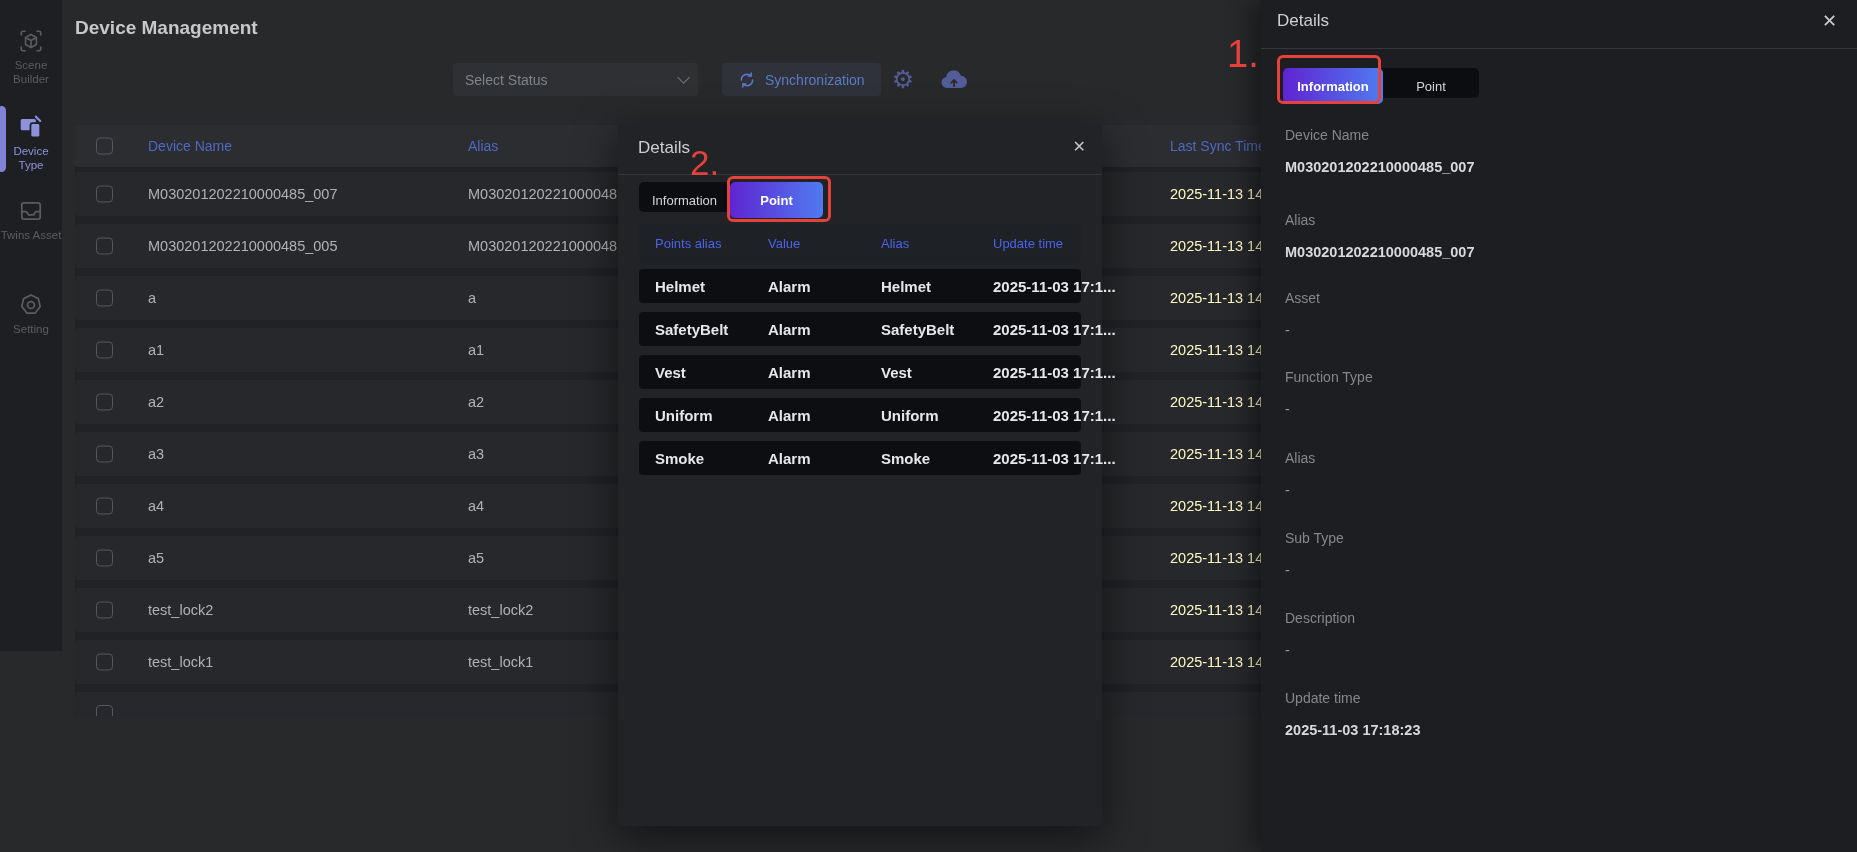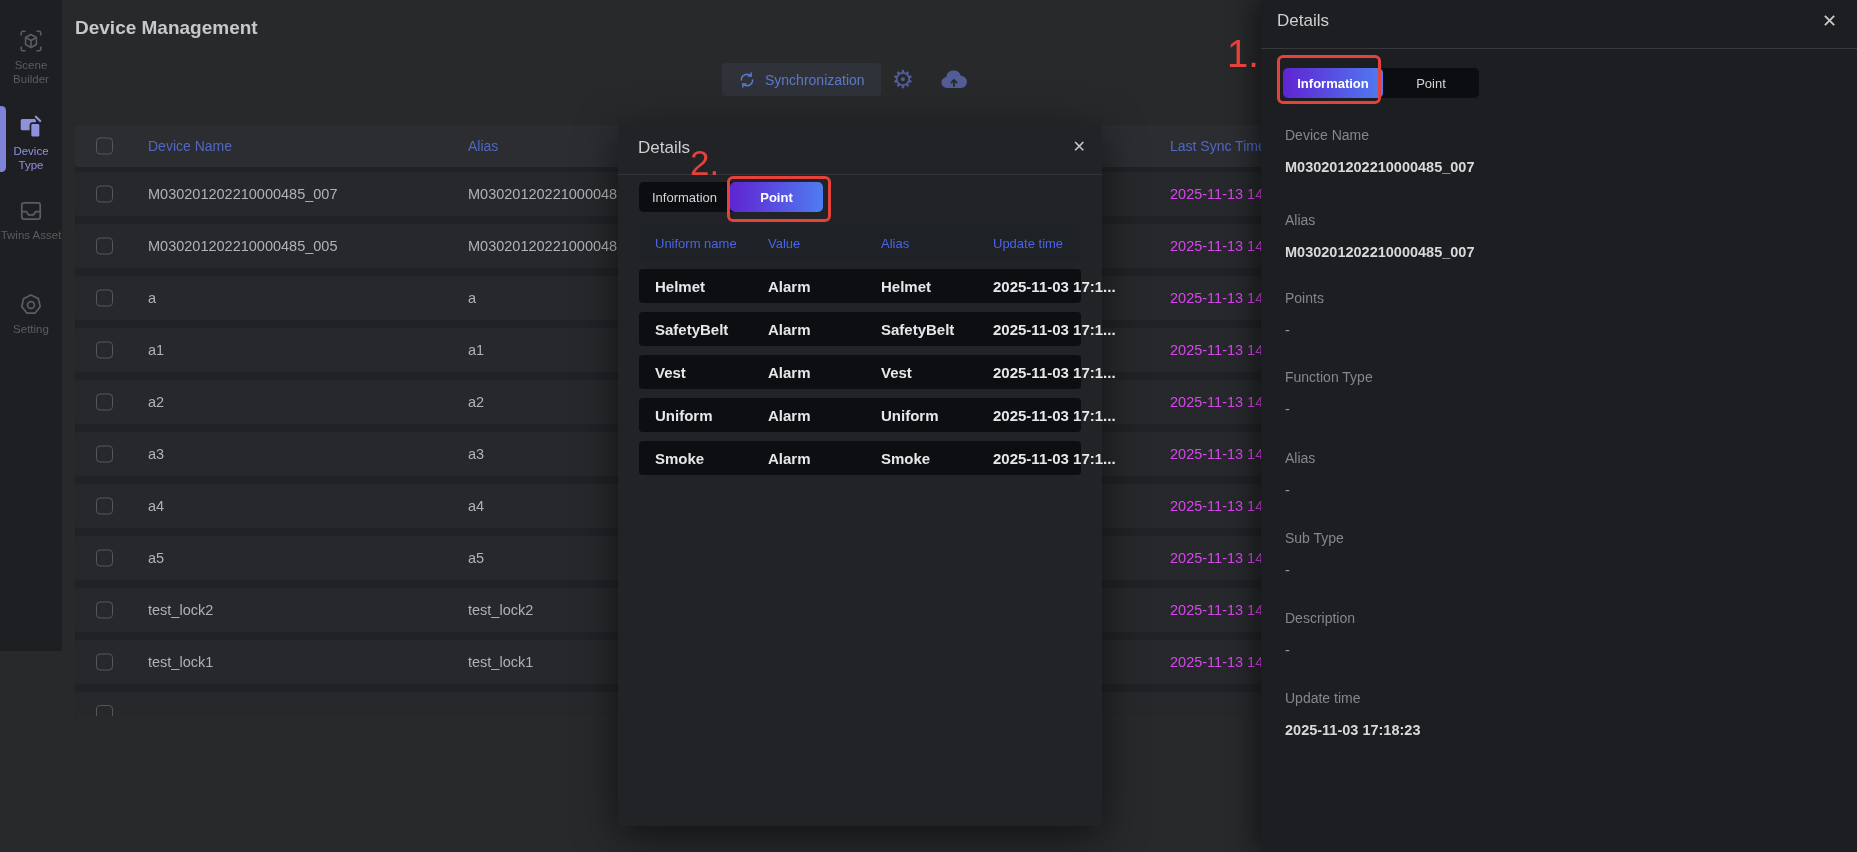--- a/index.html
+++ b/index.html
@@ -32,29 +32,29 @@
 
   
   .table-zone { position:absolute; left:75px; top:125px; width:1782px; height:591px; background:#212226; }
   .thead { position:absolute; left:0; top:0; width:1782px; height:42px; background:#2b2d31; border-radius:3px; }
   .trow { position:absolute; left:0; width:1782px; height:44px; background:#26282b; border-radius:3px; cursor:pointer; }
   .trow.partial { overflow:hidden; }
   .cb { position:absolute; left:21px; top:50%; transform:translateY(-50%); width:17px; height:17px; border:1.5px solid #54575c; border-radius:4px; background:transparent; cursor:pointer; }
   .partial .cb { top:13px; transform:none; }
   .tcell { position:absolute; top:50%; transform:translateY(-50%); font-size:14.5px; color:#b0b2b5; white-space:nowrap; }
   .thead .tcell { font-size:14px; color:#5068c2; }
-  .c-name { left:73px; } .c-alias { left:393px; } .c-sync { left:1095px; color:#d946ef; }
+  .c-name { left:73px; } .c-alias { left:393px; } .c-sync { left:1095px; color:#fef9c3; }
 
   
   .modal { position:absolute; left:618px; top:124px; width:484px; height:702px; background:#212327; border-radius:4px; box-shadow:0 10px 40px rgba(0,0,0,.55); z-index:10; }
   .modal-title { position:absolute; left:20px; top:14px; font-size:17px; color:#cdcfd1; }
   .modal-close { position:absolute; right:16px; top:13px; font-size:16px; color:#c3c4c6; cursor:pointer; }
   .modal-divider { position:absolute; left:0; top:50px; width:100%; height:1px; background:#34363a; }
   .mtabs { position:absolute; left:21px; top:58px; width:184px; height:30px; background:#0c0d10; border-radius:5px; display:flex; }
-  .mtab { height:30px; display:flex; align-items:center; justify-content:center; font-size:13px; color:#d3d4d6; cursor:pointer; }
+  .mtab { height:36px; display:flex; align-items:center; justify-content:center; font-size:13px; color:#d3d4d6; cursor:pointer; }
   .mtab.t-info { width:91px; }
   .mtab.t-point { width:93px; }
   .mtab.active { background:linear-gradient(90deg,#5f24d2,#4f7cf0); border-radius:5px; color:#ffffff; font-weight:bold; }
   .mthead { position:absolute; left:21px; top:100px; width:442px; height:37px; background:#1e2126; border-radius:4px; }
   .mthead span { position:absolute; top:50%; transform:translateY(-50%); font-size:13px; color:#4c63e8; white-space:nowrap; }
   .mrow { position:absolute; left:21px; width:442px; height:34px; background:#0c0e12; border-radius:4px; }
   .mrow span { position:absolute; top:50%; transform:translateY(-50%); font-size:15px; font-weight:bold; color:#e6e7e9; white-space:nowrap; }
   .mc1 { left:16px; } .mc2 { left:129px; } .mc3 { left:242px; } .mc4 { left:354px; }
 
   
@@ -116,20 +116,24 @@
         <path d="M12 2.8l6.8 3.3 1.7 7.4-4.7 5.9H8.2l-4.7-5.9 1.7-7.4z"></path>
         <circle cx="12" cy="12" r="3.2"></circle>
       </svg>
       <div class="nav-label">Setting</div>
     </div>
   </aside>
 
   <h1 class="page-title">Device Management</h1>
 
 
+  <div class="select-box">
+    <span class="select-value">Select Status</span>
+    <span class="chevron"></span>
+  </div>
 
   <button class="sync-btn">
     <svg width="18" height="18" viewBox="0 0 24 24" fill="none" stroke="#5b79c9" stroke-width="2" stroke-linecap="round">
       <path d="M4.5 12a7.5 7.5 0 0 1 12.8-5.3M19.5 12a7.5 7.5 0 0 1-12.8 5.3"></path>
       <path d="M17.5 2.8v4h-4M6.5 21.2v-4h4"></path>
     </svg>
     <span>Synchronization</span>
   </button>
 
   <div class="icon-btn gear-btn">
@@ -220,21 +224,21 @@
     <div class="modal-title">Details</div>
     <div class="modal-close">✕</div>
     <div class="modal-divider"></div>
 
     <div class="mtabs">
       <div class="mtab t-info">Information</div>
       <div class="mtab t-point active">Point</div>
     </div>
 
     <div class="mthead">
-      <span class="mc1" style="font-weight:normal;">Uniform name</span>
+      <span class="mc1" style="font-weight:normal;">Points alias</span>
       <span class="mc2" style="font-weight:normal;">Value</span>
       <span class="mc3" style="font-weight:normal;">Alias</span>
       <span class="mc4" style="font-weight:normal;">Update time</span>
     </div>
 
     <div class="mrow" style="top:145px">
         <span class="mc1">Helmet</span>
         <span class="mc2">Alarm</span>
         <span class="mc3">Helmet</span>
         <span class="mc4">2025-11-03 17:1...</span>
@@ -274,21 +278,21 @@
       <div class="mtab t-info active">Information</div>
       <div class="mtab t-point">Point</div>
     </div>
 
     <span class="field-label" style="top:127px">Device Name</span>
     <span class="field-value strong" style="top:159px">M030201202210000485_007</span>
 
     <span class="field-label" style="top:212px">Alias</span>
     <span class="field-value strong" style="top:244px">M030201202210000485_007</span>
 
-    <span class="field-label" style="top:290px">Points</span>
+    <span class="field-label" style="top:290px">Asset</span>
     <span class="field-value" style="top:322px">-</span>
 
     <span class="field-label" style="top:369px">Function Type</span>
     <span class="field-value" style="top:401px">-</span>
 
     <span class="field-label" style="top:450px">Alias</span>
     <span class="field-value" style="top:482px">-</span>
 
     <span class="field-label" style="top:530px">Sub Type</span>
     <span class="field-value" style="top:562px">-</span>

